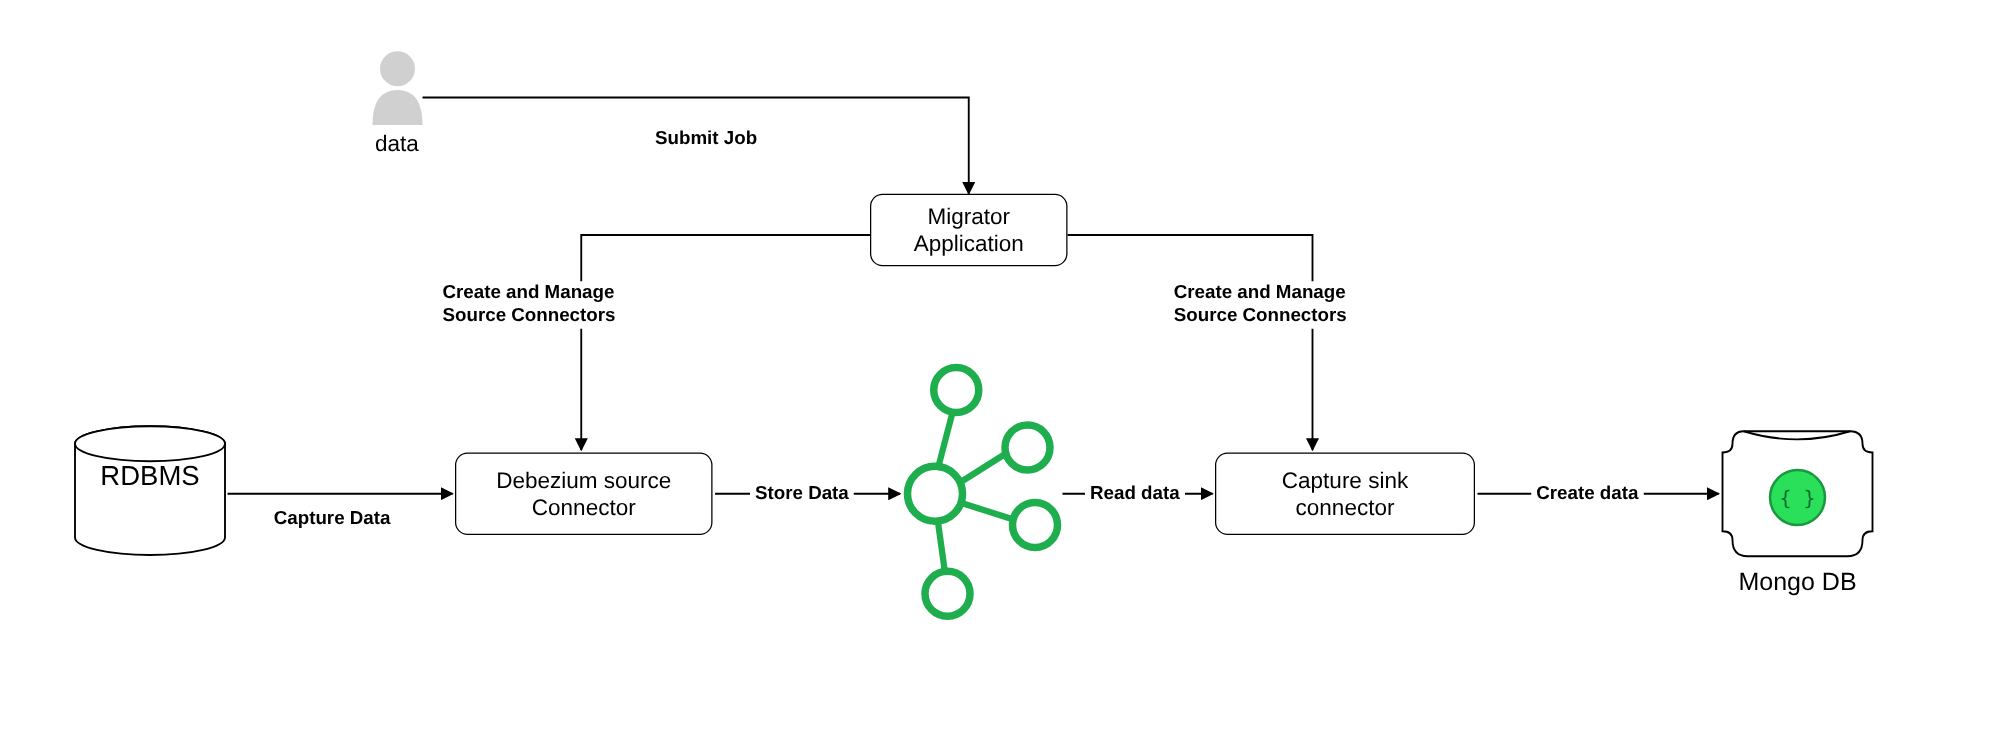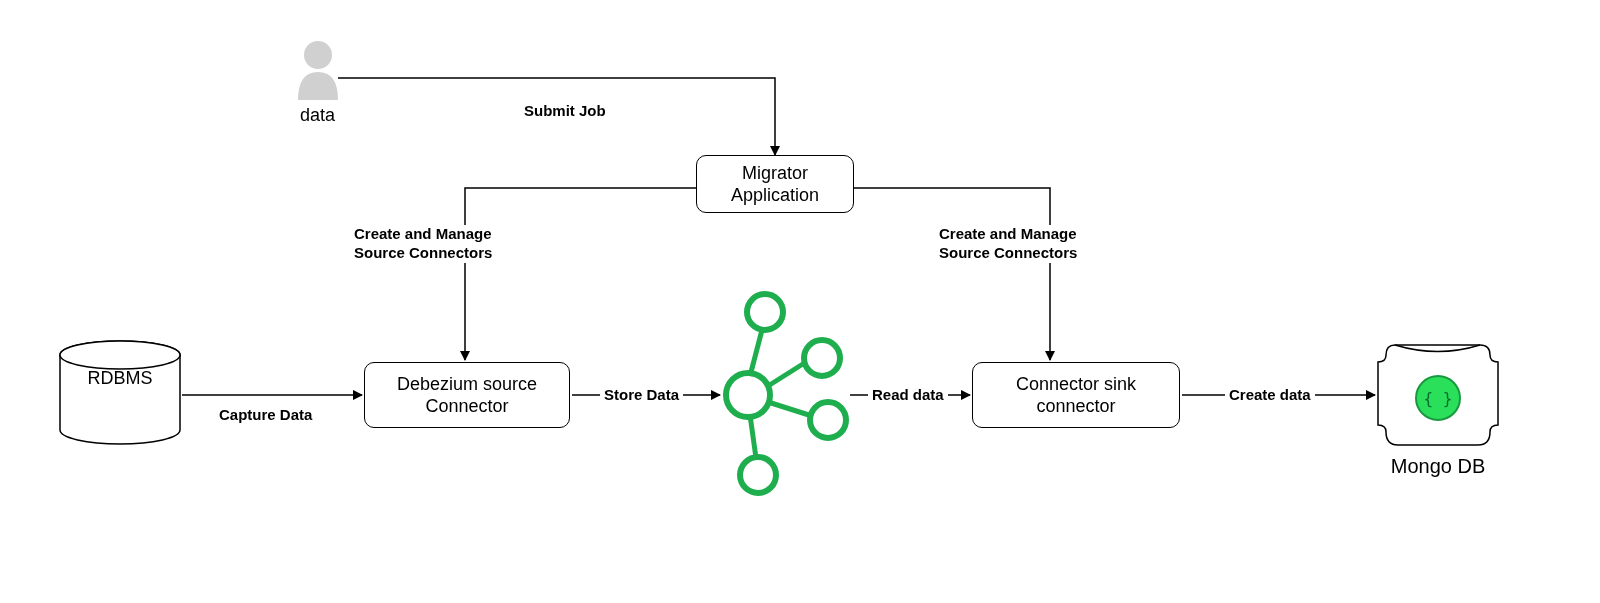--- a/index.html
+++ b/index.html
@@ -29,21 +29,21 @@
     line-height: 1.25;
     box-sizing: border-box;
     padding: 6px 26px;
   }
   .rdbms {
     position: absolute;
     left: 55px;
     top: 368px;
     width: 130px;
     text-align: center;
-    font-size: 18px;
+    font-size: 22px;
   }
   .kafka-label {
     position: absolute;
     left: 680px;
     top: 500px;
     font-size: 20px;
     text-align: center;
     width: 180px;
   }
   .mongo-label {
@@ -149,21 +149,21 @@
     <span style="white-space:pre-line;">Migrator
 Application</span>
   </div>
 
   <div class="node-box" style="left:364px; top:362px; width:206px; height:66px;">
     <span style="white-space:pre-line;">Debezium source
 Connector</span>
   </div>
 
   <div class="node-box" style="left:972px; top:362px; width:208px; height:66px;">
-    <span style="white-space:pre-line;">Connector sink
+    <span style="white-space:pre-line;">Capture sink
 connector</span>
   </div>
 
   <div class="user-label">data</div>
   <div class="rdbms">RDBMS</div>
   <div class="mongo-label">Mongo DB</div>
 
   <div class="edge-label" style="left:520px; top:69px;margin-top:33px;">Submit Job</div>
 
   <div class="edge-label" style="left:350px; top:225px; width:160px; text-align:left; white-space:pre-line;">Create and Manage

